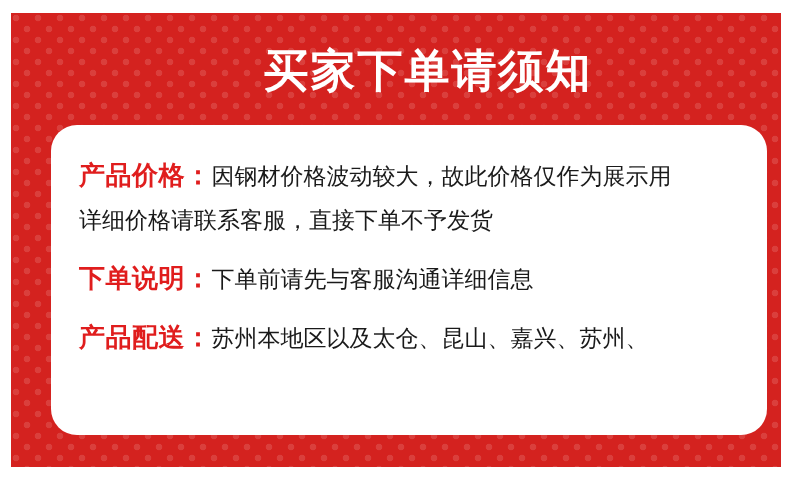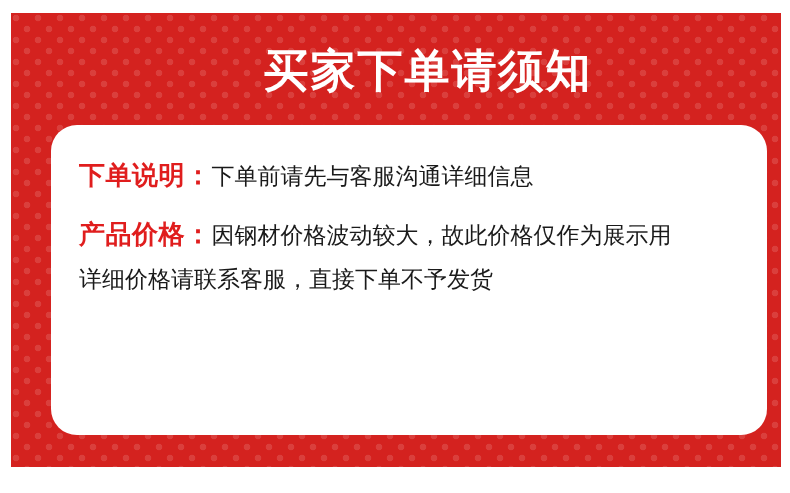--- a/index.html
+++ b/index.html
@@ -108,33 +108,36 @@
 
   <div class="red-panel">
 
     <div class="banner-title">买家下单请须知</div>
 
     <div class="content-card">
       <div class="card-inner">
 
         <div class="note-block">
           <div class="note-line">
-            <span class="note-label">下单说明：</span><span class="note-body">下单前请先与客服沟通详细信息</span>
-          </div>
-        </div>
-
-        <div class="note-block">
-          <div class="note-line">
             <span class="note-label">产品价格：</span><span class="note-body">因钢材价格波动较大，故此价格仅作为展示用</span>
           </div>
           <div class="note-line">
             <span class="note-body">详细价格请联系客服，直接下单不予发货</span>
           </div>
         </div>
 
         <div class="note-block">
+          <div class="note-line">
+            <span class="note-label">下单说明：</span><span class="note-body">下单前请先与客服沟通详细信息</span>
+          </div>
+        </div>
+
+        <div class="note-block">
+          <div class="note-line">
+            <span class="note-label">产品配送：</span><span class="note-body">苏州本地区以及太仓、昆山、嘉兴、苏州、</span>
+          </div>
         </div>
 
       </div>
     </div>
 
   </div>
 </div>
 
 </body></html>

